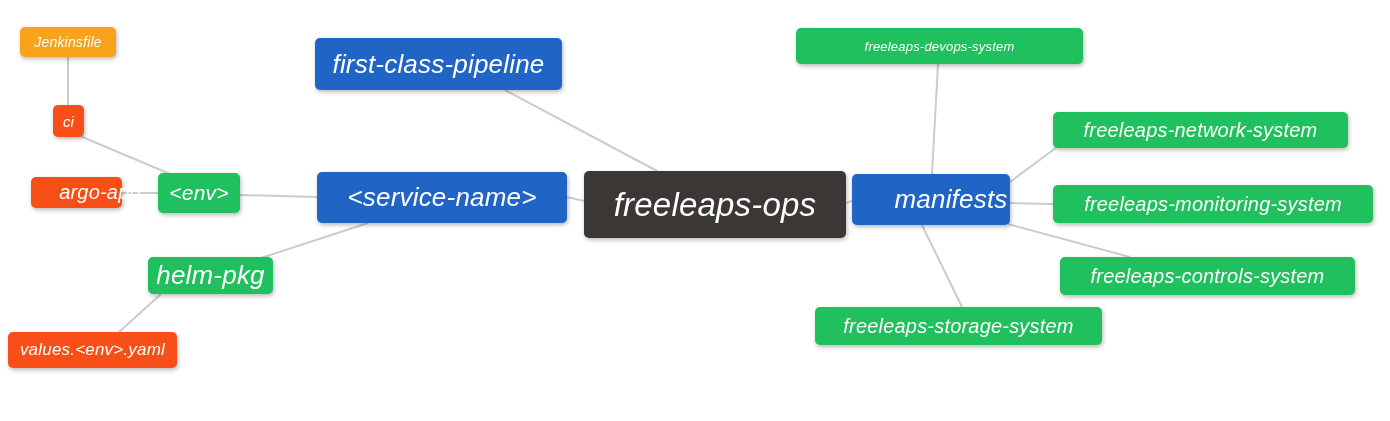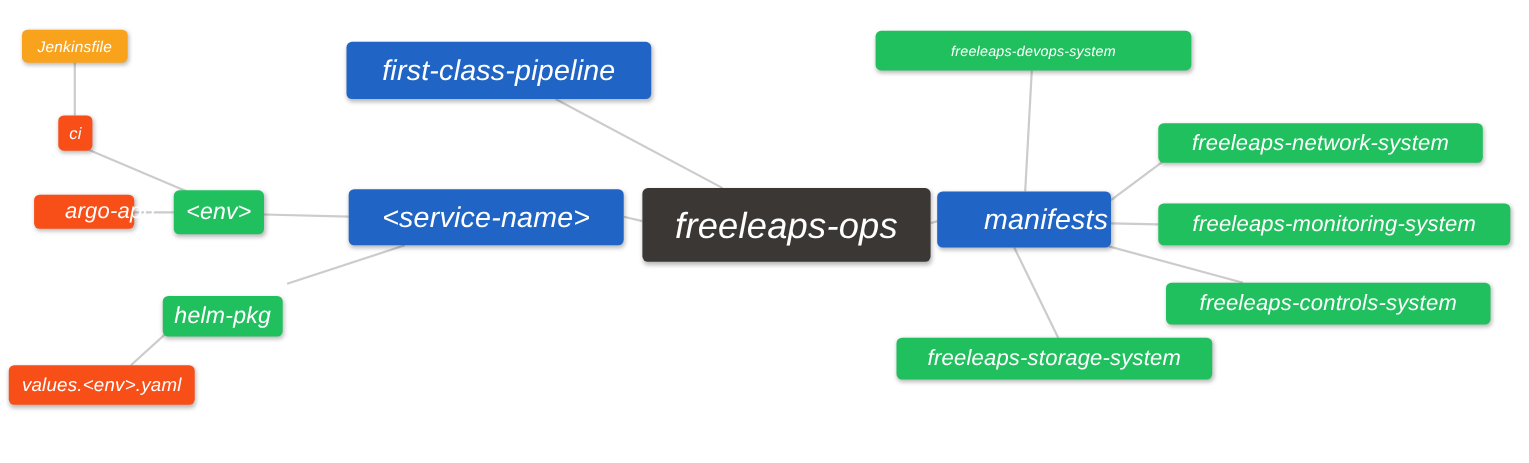--- a/index.html
+++ b/index.html
@@ -55,29 +55,29 @@
       <line x1="846" y1="203" x2="852" y2="201" style="stroke: rgb(204, 204, 204); stroke-width: 2;"></line>
       <line x1="932" y1="174" x2="938" y2="64" style="stroke: rgb(204, 204, 204); stroke-width: 2;"></line>
       <line x1="1010" y1="182" x2="1057" y2="147" style="stroke: rgb(204, 204, 204); stroke-width: 2;"></line>
       <line x1="1010" y1="203" x2="1053" y2="204" style="stroke: rgb(204, 204, 204); stroke-width: 2;"></line>
       <line x1="1008" y1="224" x2="1130" y2="257" style="stroke: rgb(204, 204, 204); stroke-width: 2;"></line>
       <line x1="922" y1="225" x2="962" y2="307" style="stroke: rgb(204, 204, 204); stroke-width: 2;"></line>
     </svg>
 
   <div class="node c-dark" style="left:584px;  top:171px; width:262px; height:67px; font-size:33px;">freeleaps-ops</div>
 
-  <div class="node c-blue" style="left:315px;  top:38px;  width:277px; height:52px; font-size:26px;">first-class-pipeline</div>
+  <div class="node c-blue" style="left:315px;  top:38px;  width:247px; height:52px; font-size:26px;">first-class-pipeline</div>
 
   <div class="node c-blue" style="left:317px;  top:172px; width:250px; height:51px; font-size:26px;">&lt;service-name&gt;</div>
 
   <div class="node c-blue" style="left:852px;  top:174px; width:158px; height:51px; font-size:26px;padding-left:40px;">manifests</div>
 
   <div class="node c-green" style="left:158px;  top:173px; width:82px;  height:40px; font-size:21px;">&lt;env&gt;</div>
 
-  <div class="node c-green" style="left:148px;  top:269px; width:109px; height:37px; font-size:21px;">helm-pkg</div>
+  <div class="node c-green" style="left:148px;  top:257px; width:125px; height:37px; font-size:26px;">helm-pkg</div>
 
   <div class="node c-green" style="left:796px;  top:28px;  width:287px; height:36px; font-size:13px;">freeleaps-devops-system</div>
 
   <div class="node c-green" style="left:1053px; top:112px; width:295px; height:36px; font-size:20px;">freeleaps-network-system</div>
 
   <div class="node c-green" style="left:1053px; top:185px; width:320px; height:38px; font-size:20px;">freeleaps-monitoring-system</div>
 
   <div class="node c-green" style="left:1060px; top:257px; width:295px; height:38px; font-size:20px;">freeleaps-controls-system</div>
 
   <div class="node c-green" style="left:815px;  top:307px; width:287px; height:38px; font-size:20px;">freeleaps-storage-system</div>

